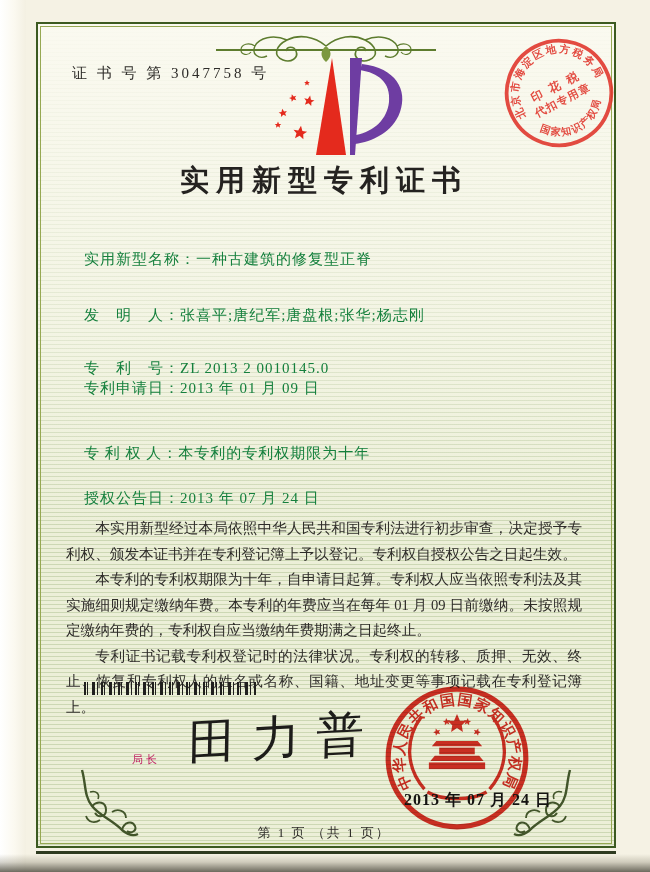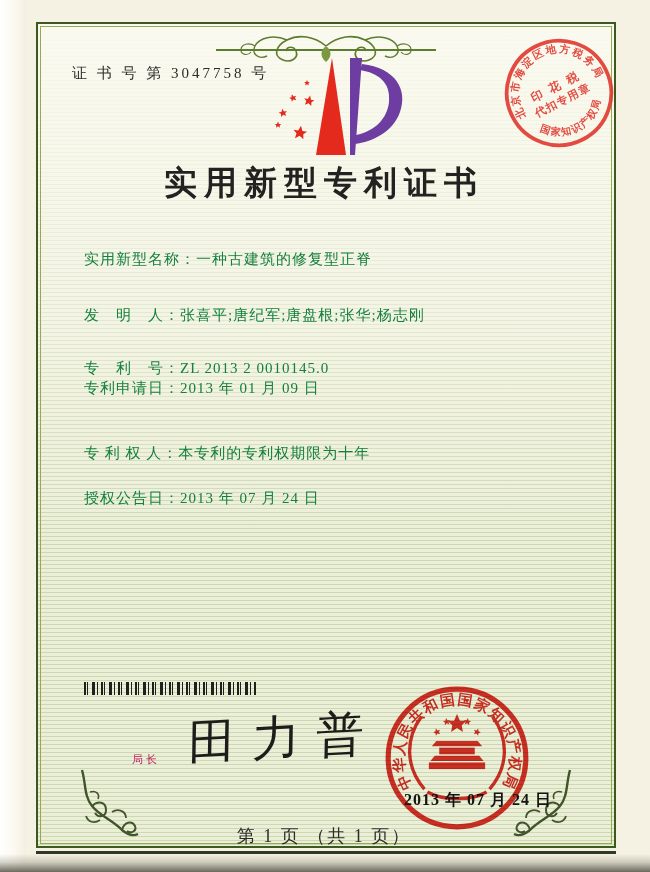--- a/index.html
+++ b/index.html
@@ -36,21 +36,21 @@
   .corner-br{right:40px;bottom:8px;}
   .corner-bl{left:40px;bottom:8px;transform:scaleX(-1);}
 
   .cert-no{
     position:absolute;left:72px;top:64px;
     font-size:15px;letter-spacing:3px;color:#2e2c29;z-index:6;text-align:center;
   }
   .logo{position:absolute;left:256px;top:52px;z-index:6;}
   .title{
     position:absolute;left:36px;top:161px;width:576px;text-align:center;
-    font-size:33px;font-weight:600;letter-spacing:7px;color:#242220;z-index:6;
+    font-size:29px;font-weight:600;letter-spacing:7px;color:#242220;z-index:6;
   }
   .fields{position:absolute;left:84px;top:0;width:500px;z-index:6;}
   .field{position:absolute;left:0;font-size:15px;color:#15803d;letter-spacing:1px;white-space:nowrap;}
   .f0{top:250px}.f1{top:306px}.f2{top:359px}.f3{top:379px}.f4{top:444px}.f5{top:489px}
   .paragraphs{
     position:absolute;left:66px;top:516px;width:516px;z-index:6;
     font-size:14.6px;line-height:25.5px;color:#2e2c29;text-align:justify;
   }
   .paragraphs p{margin:0;text-indent:2em;}
   .barcode{
@@ -73,21 +73,21 @@
   .seal-date{
     position:absolute;left:404px;top:790px;z-index:9;
     font-size:16px;font-weight:700;letter-spacing:1px;color:#141311;white-space:nowrap;
   }
   .tax-stamp{
     position:absolute;left:500px;top:34px;width:118px;height:118px;z-index:8;
     transform:rotate(-27deg);opacity:.88;
   }
   .footer{
     position:absolute;left:36px;top:824px;width:576px;text-align:center;
-    font-size:18px;letter-spacing:2px;color:#2e2c29;z-index:6;
+    font-size:13px;letter-spacing:2px;color:#2e2c29;z-index:6;
   }
 </style>
 </head>
 <body>
 
 <div class="page">
 
   <div class="left-band"></div>
 
   <div class="frame">
@@ -153,20 +153,23 @@
   <div class="fields">
     <div class="field f0"><span>实用新型名称：</span><span>一种古建筑的修复型正脊</span></div>
     <div class="field f1"><span>发　明　人：</span><span>张喜平;唐纪军;唐盘根;张华;杨志刚</span></div>
     <div class="field f2"><span>专　利　号：</span><span>ZL 2013 2 0010145.0</span></div>
     <div class="field f3"><span>专利申请日：</span><span>2013 年 01 月 09 日</span></div>
     <div class="field f4"><span>专 利 权 人：</span><span>本专利的专利权期限为十年</span></div>
     <div class="field f5"><span>授权公告日：</span><span>2013 年 07 月 24 日</span></div>
   </div>
 
   <div class="paragraphs">
+    <p>本实用新型经过本局依照中华人民共和国专利法进行初步审查，决定授予专利权、颁发本证书并在专利登记簿上予以登记。专利权自授权公告之日起生效。</p>
+    <p>本专利的专利权期限为十年，自申请日起算。专利权人应当依照专利法及其实施细则规定缴纳年费。本专利的年费应当在每年 01 月 09 日前缴纳。未按照规定缴纳年费的，专利权自应当缴纳年费期满之日起终止。</p>
+    <p>专利证书记载专利权登记时的法律状况。专利权的转移、质押、无效、终止、恢复和专利权人的姓名或名称、国籍、地址变更等事项记载在专利登记簿上。</p>
   </div>
 
   <div class="barcode"></div>
 
   <div class="signer-role">局长</div>
   <div class="signature">田力普</div>
 
   <svg class="seal" width="148" height="148" viewBox="0 0 200 200">
     <circle cx="100" cy="100" r="93" fill="none" stroke="#d8271c" stroke-width="7"></circle>
     <path id="sealArc" d="M 46.5 148.2 A 72 72 0 1 1 153.5 148.2" fill="none"></path>

